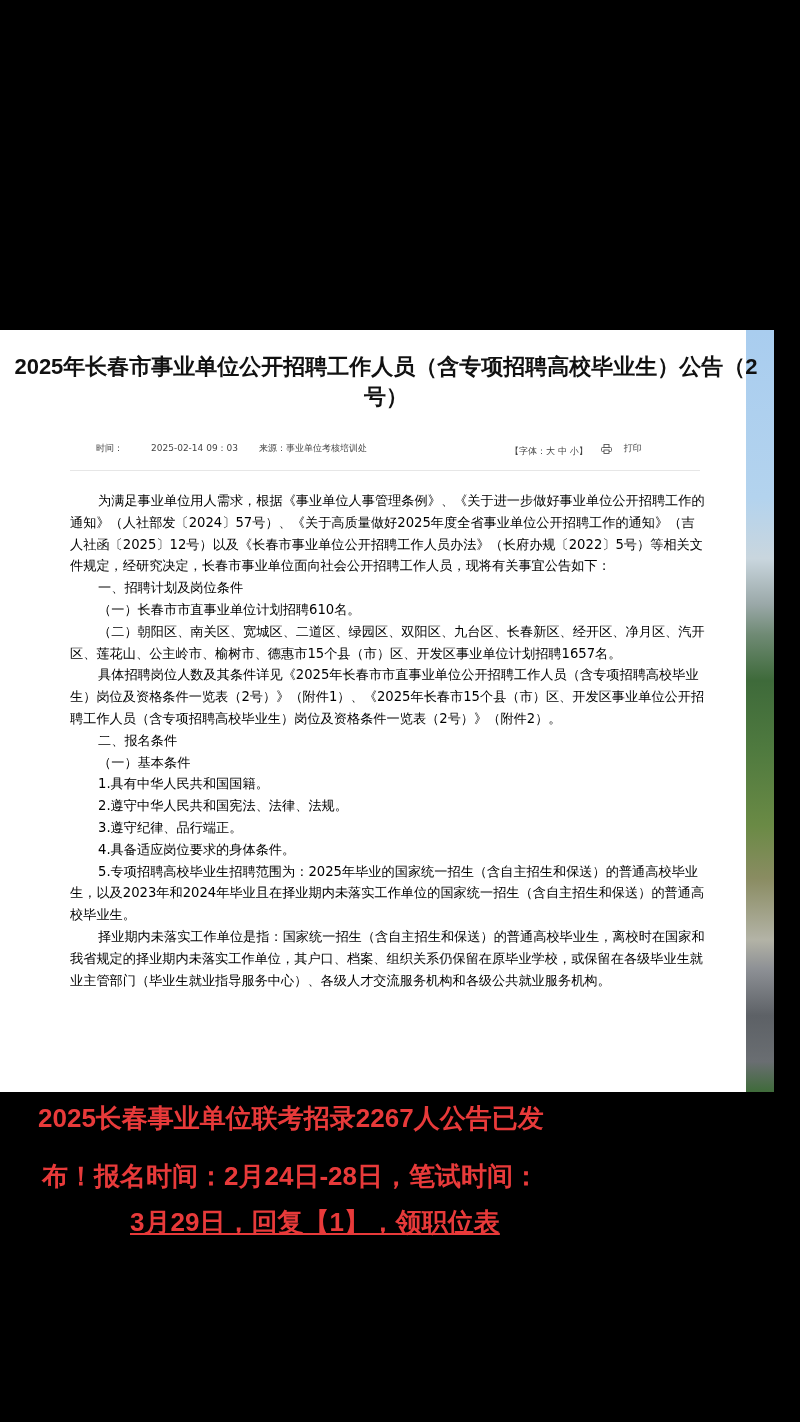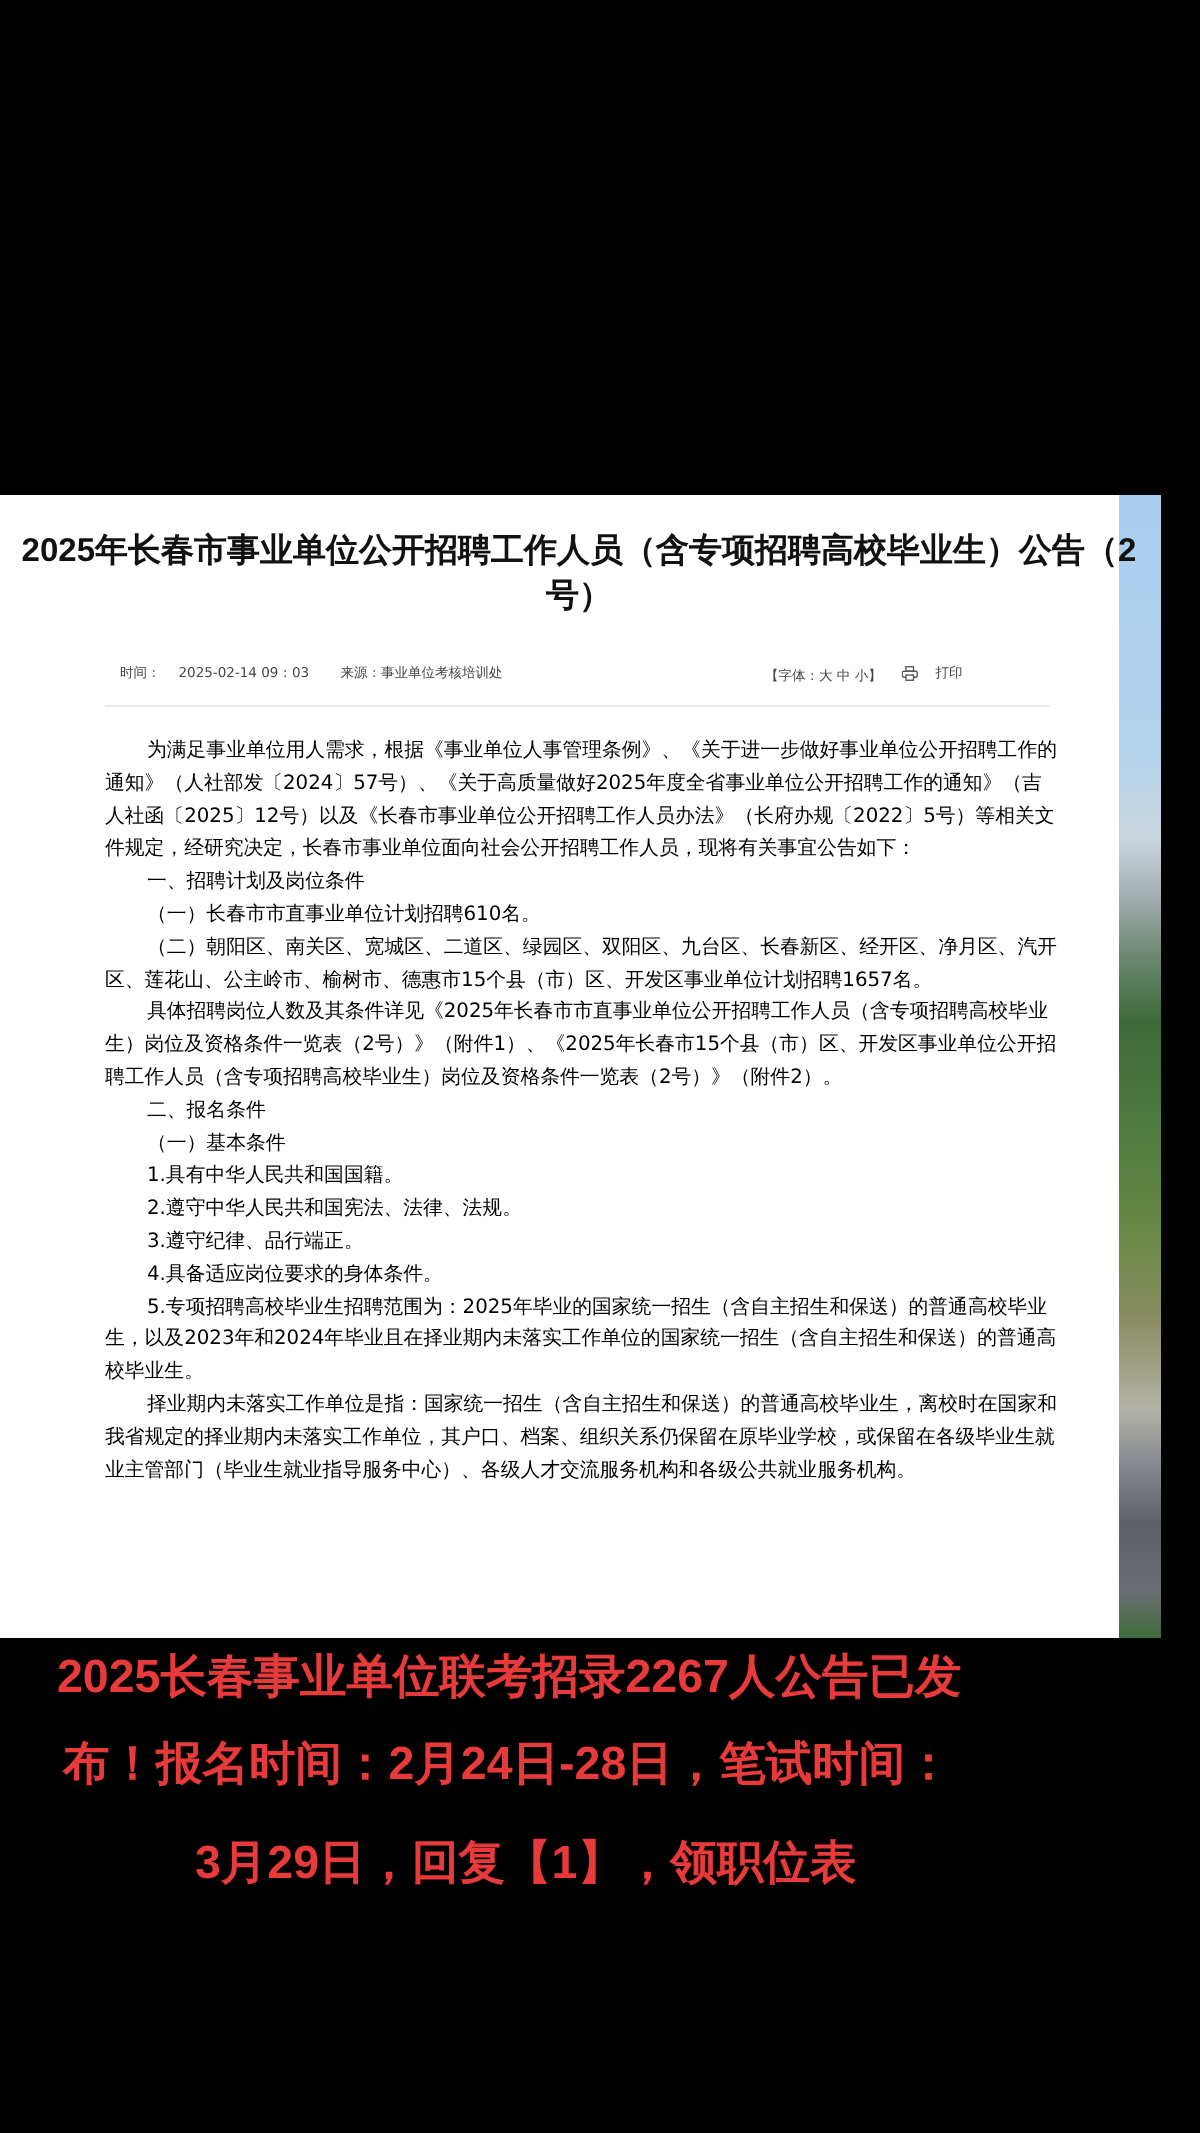--- a/index.html
+++ b/index.html
@@ -38,39 +38,39 @@
     font-size: 13.2px; line-height: 21.8px; color: #000000;
   }
   .doc-body p { margin: 0; }
   .indent { text-indent: 28px; }
   .caption {
     position: absolute; left: 0; top: 1092px; width: 800px; height: 330px; background: #000;
   }
   .cap-line {
     position: absolute; color: #e83a3a; font-weight: bold;
     font-family: "Liberation Sans", "DejaVu Sans", sans-serif;
-    font-size: 31px; line-height: 40px; white-space: nowrap;
+    font-size: 26px; line-height: 40px; white-space: nowrap;
   }
   .cap1 { left: 38px; top: 6px; }
   .cap2 { left: 42px; top: 64px; }
-  .cap3 { left: 130px; top: 130px; }
+  .cap3 { left: 130px; top: 110px; text-decoration: underline; }
 </style>
 </head>
 <body>
 
 <div class="top-black"></div>
 
 <div class="doc-frame">
   <div class="photo-strip"></div>
 
   <h1 class="doc-title" style="margin:0;padding:0 14px;box-sizing:border-box;">2025年长春市事业单位公开招聘工作人员（含专项招聘高校毕业生）公告（2号）</h1>
 
   <div class="meta-row">
     <div class="meta-left">
-      <span><span style="margin:0">时间：</span><span style="margin:12px">2025-02-14 09：03</span></span>
+      <span><span style="margin:16px">时间：</span><span style="margin:12px">2025-02-14 09：03</span></span>
       <span><span style="margin:0">来源：</span><span style="margin:0">事业单位考核培训处</span></span>
     </div>
     <div class="meta-right">
       <span>【字体：</span><span style="cursor:pointer">大</span>
       <span style="cursor:pointer">中</span>
       <span style="cursor:pointer">小</span><span>】</span>
       <span class="print-btn">
         <svg class="print-icon" viewBox="0 0 11 10">
           <rect x="3" y="0.5" width="5" height="3" fill="none" stroke="#555" stroke-width="0.9"></rect>
           <rect x="0.5" y="3.5" width="10" height="4" rx="1" fill="none" stroke="#555" stroke-width="0.9"></rect>

